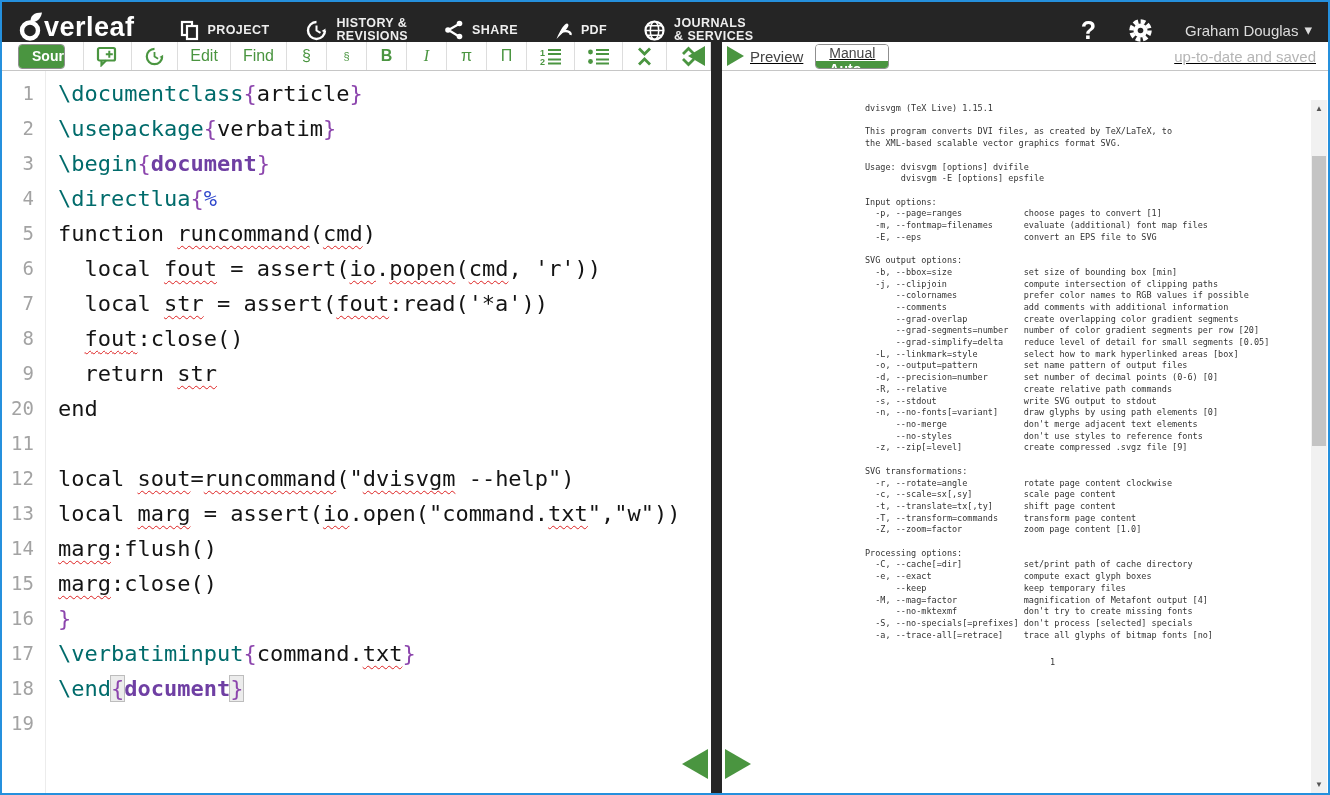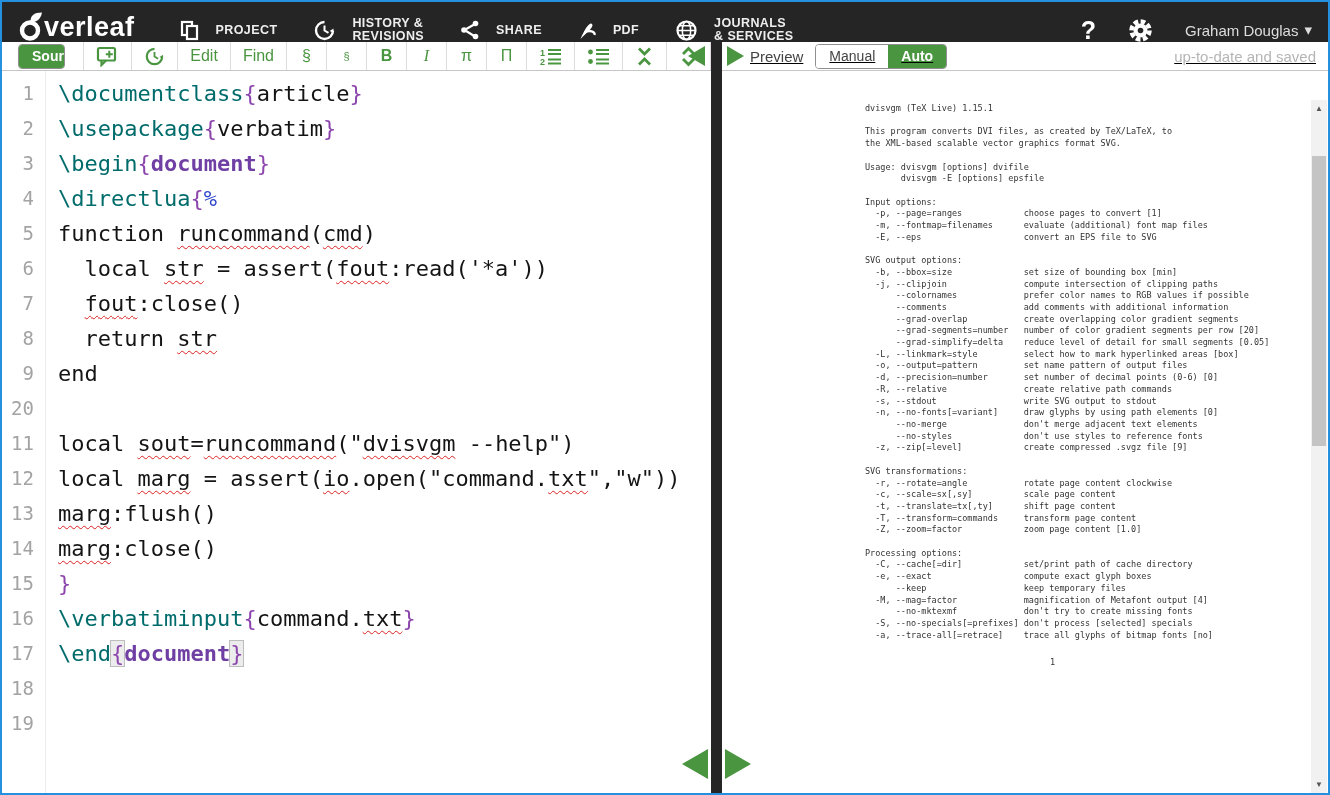--- a/index.html
+++ b/index.html
@@ -4,21 +4,21 @@
 <style>
   * { margin:0; padding:0; box-sizing:border-box; }
   body { width:1330px; height:795px; font-family:"Liberation Sans", sans-serif; background:#fff; }
   .app { position:relative; width:1330px; height:795px; background:#fff; border:2px solid #2590dd; overflow:hidden; }
 
   
   .topbar { position:absolute; left:0; top:0; right:0; height:56px; background:#252525; display:flex; align-items:center; }
   .logo { display:flex; align-items:flex-start; margin-left:16px; color:#fff; font-size:27px; font-weight:bold; letter-spacing:.5px; cursor:pointer; }
   .logo svg { margin-right:1px; }
   .tb-items { display:flex; align-items:center; margin-left:44px; gap:36px; }
-  .tb-item { display:flex; align-items:center; gap:16px; color:#eee; font-weight:bold; font-size:12.5px; letter-spacing:.4px; cursor:pointer; }
+  .tb-item { display:flex; align-items:center; gap:8px; color:#eee; font-weight:bold; font-size:12.5px; letter-spacing:.4px; cursor:pointer; }
   .tb-item .lines { display:flex; flex-direction:column; line-height:13px; }
   .tb-right { margin-left:auto; display:flex; align-items:center; gap:32px; margin-right:16px; }
   .help-q { color:#fff; font-size:25px; font-weight:bold; cursor:pointer; }
   .gear { cursor:pointer; display:flex; }
   .user { color:#ddd; font-size:15px; cursor:pointer; display:flex; align-items:center; gap:6px; }
 
   
   .editor-pane { position:absolute; left:0; top:40px; width:709px; bottom:0; background:#fff; }
   .pane-divider { position:absolute; left:709px; top:40px; width:11px; bottom:0; background:#252525; cursor:col-resize; }
   .preview-pane { position:absolute; left:720px; top:40px; right:0; bottom:0; background:#fff;text-decoration:underline; }
@@ -50,21 +50,21 @@
   .seg.c { color:#006b6b; }
   .seg.b { color:#8c45ad; }
   .seg.t { color:#6f3fa3; font-weight:bold; }
   .seg.m { color:#2f47cc; font-style:italic; }
   .seg.s { text-decoration:underline wavy #d22; text-decoration-thickness:1px; text-underline-offset:4px; text-decoration-skip-ink:none; }
   .seg.h { color:#8c45ad; background:#ececec; outline:1px solid #bdbdbd; }
 
   
   .pv-toolbar { position:relative; height:29px; border-bottom:1px solid #c6c6c6; display:flex; align-items:center; padding-left:5px; background:#fff; }
   .pv-label { margin-left:6px; font-size:15px; color:#444; }
-  .pv-toolbar .seg-group { margin-left:12px; }
+  .pv-toolbar .seg-group { margin-left:12px;flex-direction:column; }
   .pv-status { margin-left:auto; padding-right:12px; font-size:15px; color:#b5b5b5; }
 
   
   .pv-content { position:absolute; top:29px; left:0; right:0; bottom:0; background:#fff; overflow:hidden; }
   .pdf-pre { position:absolute; left:143px; top:32px; font-family:"DejaVu Sans Mono", monospace; font-size:8.5px; line-height:11.7px; color:#333; white-space:pre; }
   .pdf-pagenum { position:absolute; left:143px; top:586px; width:375px; text-align:center; font-family:"DejaVu Sans Mono", monospace; font-size:8.5px; color:#333; }
 
   
   .pv-scroll { position:absolute; right:1px; top:29px; bottom:0; width:16px; background:#f1f1f1; }
   .pv-scroll .arrow { position:absolute; left:0; width:16px; height:17px; color:#555; font-size:8px; display:flex; align-items:center; justify-content:center; cursor:pointer; }
@@ -253,20 +253,21 @@
           <div>17</div>
           <div>18</div>
           <div>19</div>
         </div>
       <div class="code-lines" id="code-lines">
           <div class="code-line"><span class="seg c">\documentclass</span><span class="seg b">{</span><span class="seg p">article</span><span class="seg b">}</span></div>
           <div class="code-line"><span class="seg c">\usepackage</span><span class="seg b">{</span><span class="seg p">verbatim</span><span class="seg b">}</span></div>
           <div class="code-line"><span class="seg c">\begin</span><span class="seg b">{</span><span class="seg t">document</span><span class="seg b">}</span></div>
           <div class="code-line"><span class="seg c">\directlua</span><span class="seg b">{</span><span class="seg m">%</span></div>
           <div class="code-line"><span class="seg p">function </span><span class="seg s">runcommand</span><span class="seg p">(</span><span class="seg s">cmd</span><span class="seg p">)</span></div>
+          <div class="code-line"><span class="seg p">  local </span><span class="seg s">fout</span><span class="seg p"> = assert(</span><span class="seg s">io</span><span class="seg p">.</span><span class="seg s">popen</span><span class="seg p">(</span><span class="seg s">cmd</span><span class="seg p">, 'r'))</span></div>
           <div class="code-line"><span class="seg p">  local </span><span class="seg s">str</span><span class="seg p"> = assert(</span><span class="seg s">fout</span><span class="seg p">:read('*a'))</span></div>
           <div class="code-line"><span class="seg p">  </span><span class="seg s">fout</span><span class="seg p">:close()</span></div>
           <div class="code-line"><span class="seg p">  return </span><span class="seg s">str</span></div>
           <div class="code-line"><span class="seg p">end</span></div>
           <div class="code-line"></div>
           <div class="code-line"><span class="seg p">local </span><span class="seg s">sout</span><span class="seg p">=</span><span class="seg s">runcommand</span><span class="seg p">("</span><span class="seg s">dvisvgm</span><span class="seg p"> --help")</span></div>
           <div class="code-line"><span class="seg p">local </span><span class="seg s">marg</span><span class="seg p"> = assert(</span><span class="seg s">io</span><span class="seg p">.open("command.</span><span class="seg s">txt</span><span class="seg p">","w"))</span></div>
           <div class="code-line"><span class="seg s">marg</span><span class="seg p">:flush()</span></div>
           <div class="code-line"><span class="seg s">marg</span><span class="seg p">:close()</span></div>
           <div class="code-line"><span class="seg b">}</span></div>

